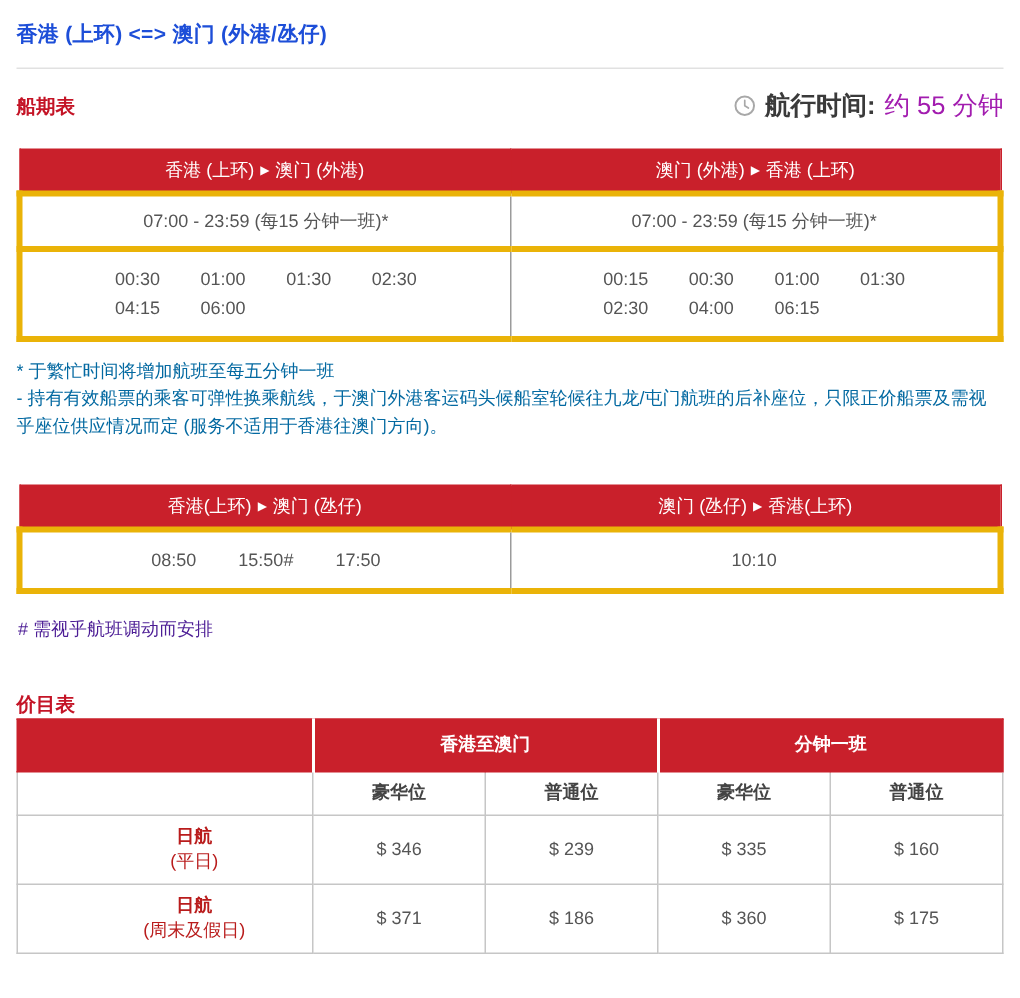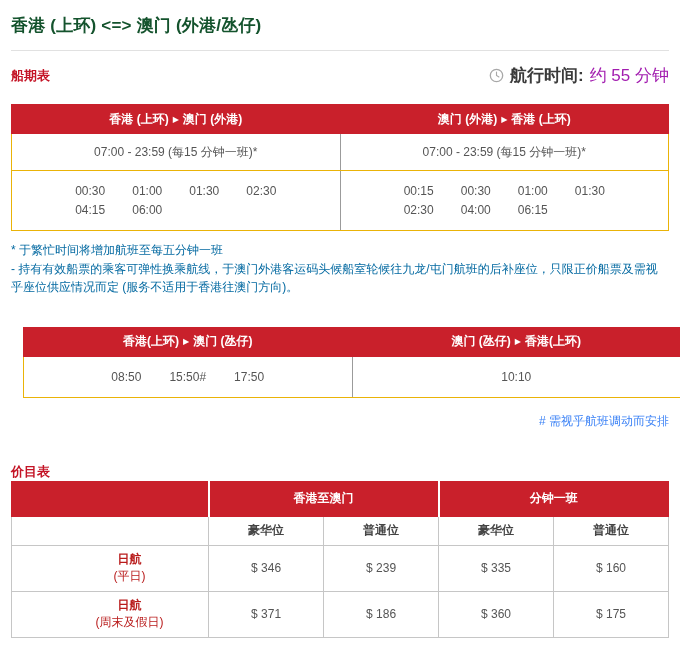--- a/index.html
+++ b/index.html
@@ -8,22 +8,22 @@
     background: #ffffff;
     font-family: "Liberation Sans", "DejaVu Sans", sans-serif;
     color: #555;
     -webkit-font-smoothing: antialiased;
   }
   .page {
     width: 680px;
     padding: 8px 11px 12px 11px;
   }
   .page-title {
-    color: #14532d;
-    font-size: 17px;
+    color: #1d4ed8;
+    font-size: 14px;
     font-weight: bold;
     margin: 6px 0 13px 0;
     letter-spacing: 0.2px;
   }
   .divider {
     border: none;
     border-top: 1px solid #e1e1e1;
     margin: 0 0 13px 0;
   }
   .section-head {
@@ -49,28 +49,28 @@
   
   table.sched {
     width: 100%;
     border-collapse: collapse;
     table-layout: fixed;
   }
   table.sched th {
     background: #c9202b;
     color: #fff;
     font-size: 12px;
-    font-weight: bold;
+    font-weight: normal;
     height: 29px;
     border: 1px solid #c9202b;
     text-align: center;
   }
   table.sched th.h-right { border-left: 1px solid #dd7a80; }
   table.sched td {
-    border: 1px solid #eab308;
+    border: 4px solid #eab308;
     text-align: center;
     font-size: 12px;
     color: #555;
     vertical-align: middle;
   }
   table.sched td.c-left  { border-right: 1px solid #9b9b9b; }
   table.sched td.c-right { border-left: 1px solid #9b9b9b; }
   tr.freq-row td { height: 37px; }
   tr.times-row td { height: 60px; }
   tr.taipa-row td { height: 41px; }
@@ -91,22 +91,22 @@
     display: inline-flex;
     gap: 28px;
   }
   .note {
     font-size: 12px;
     color: #0369a1;
     line-height: 1.55;
     margin: 10px 0 0 0;
   }
   .note p { margin: 0; }
-  .sched-2 { margin-top: 30px; margin-left: 12px; }
-  .note-single { margin: 15px 0 0 1px; font-size: 12px; color: #3b82f6; text-align: right; }
+  .sched-2 { margin-top: 30px; }
+  .note-single { margin: 15px 0 0 1px; font-size: 12px; color: #4c1d95; }
 
   .price-section-title { margin: 33px 0 0 0; }
   .effective-note {
     font-size: 12px;
     color: #555;
     margin: 34px 0 2px 1px;
   }
 
   
   table.price {

